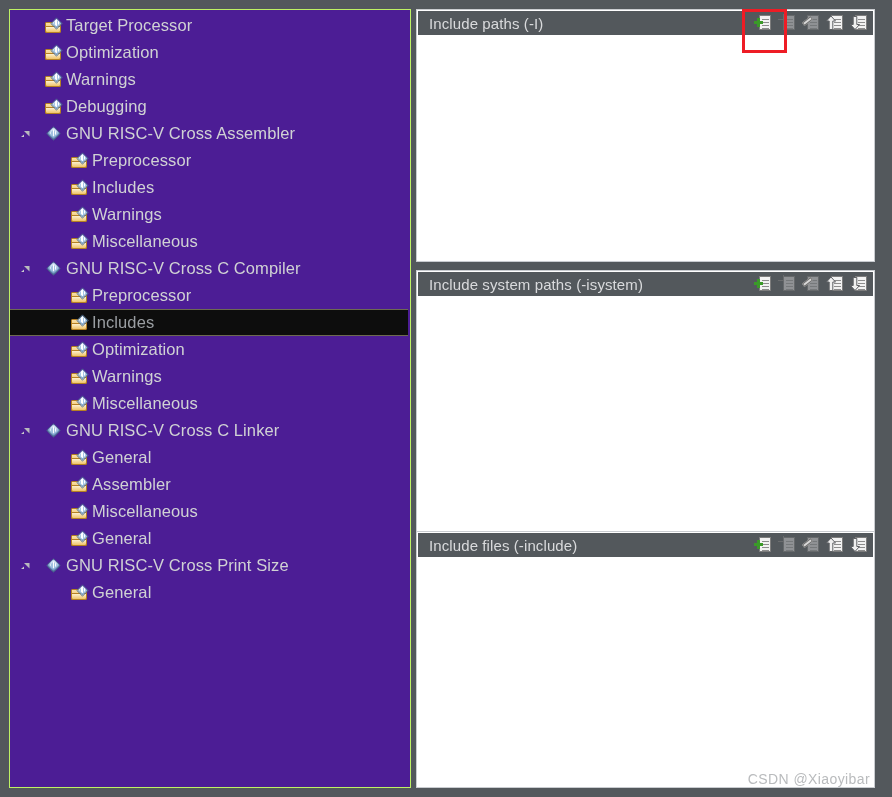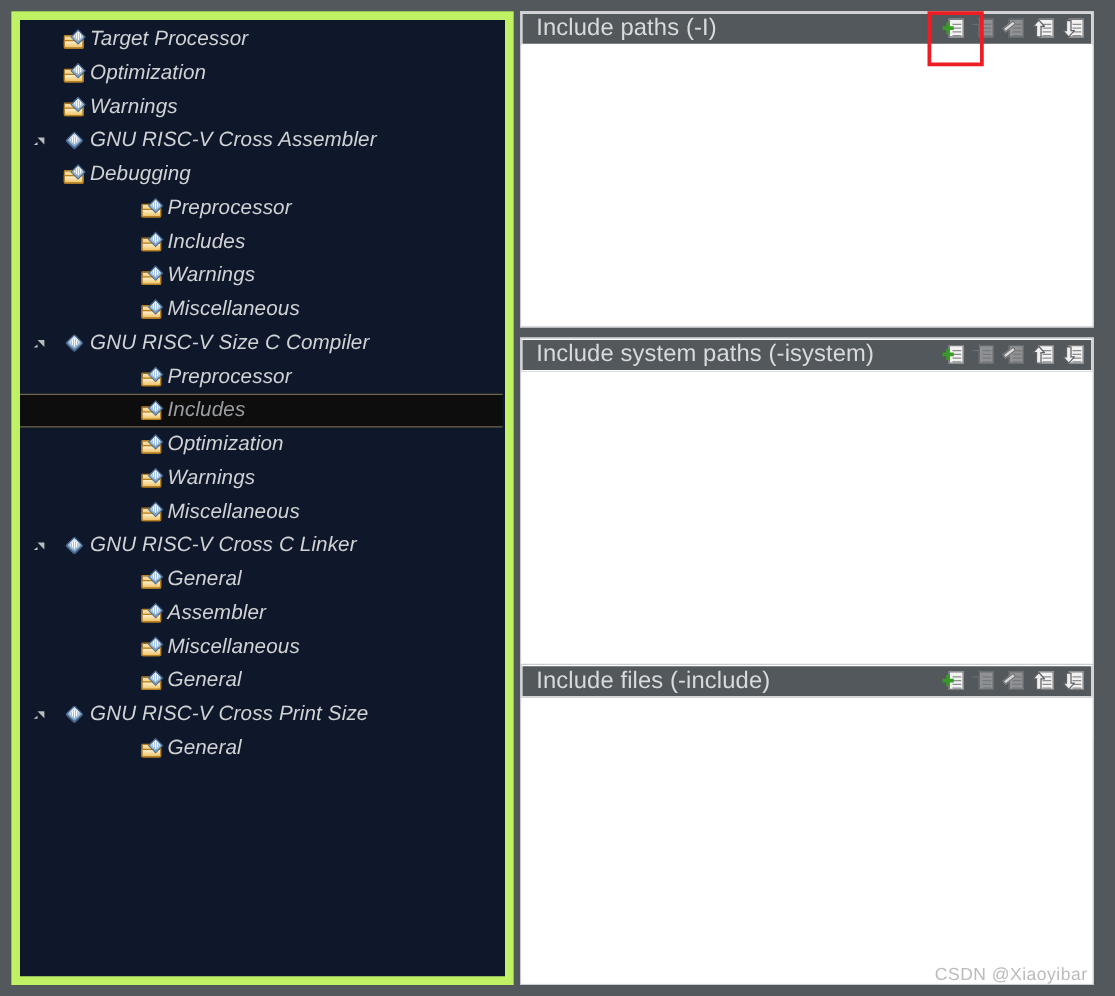--- a/index.html
+++ b/index.html
@@ -19,24 +19,23 @@
     background: #53585c;
   }
 
   
   #tree-panel {
     position: absolute;
     left: 9px;
     top: 9px;
     width: 402px;
     height: 779px;
-    background: #0f172a;
-    border: 7px solid #bef264;
+    background: #4c1d95;
+    border: 1px solid #bef264;
     overflow: hidden;
-    font-style: italic;
   }
 
   .tree-list { padding-top: 2px; }
 
   .tree-item {
     position: relative;
     height: 27px;
     line-height: 27px;
     display: flex;
     align-items: center;
@@ -60,21 +59,21 @@
     position: relative;
   }
 
   .tree-label {
     font-size: 16.5px;
     color: #d0d2d4;
     letter-spacing: 0.1px;
   }
 
   .tree-item.depth1 { padding-left: 35px; }
-  .tree-item.depth2 { padding-left: 97px; }
+  .tree-item.depth2 { padding-left: 61px; }
 
   .tree-item.selected {
     background: #0d0d0d;
     border-top: 1px solid #6e6a52;
     border-bottom: 1px solid #6e6a52;
     margin-left: 0px;
     margin-right: 2px;
     height: 27px;
   }
   .tree-item.selected .tree-label { color: #9a9ea2; }
@@ -161,21 +160,21 @@
     height: 26px;
     background: #53585c;
     border: 1px solid #ffffff;
     display: flex;
     align-items: center;
     padding-left: 11px;
     position: relative;
   }
 
   .panel-title {
-    font-size: 19px;
+    font-size: 15px;
     color: #d9dadc;
     letter-spacing: 0.1px;
     white-space: nowrap;
   }
 
   .panel-tools {
     position: absolute;
     right: 6px;
     top: 3px;
     display: flex;
@@ -302,41 +301,41 @@
           <span class="ic">
             <span class="folder">
               <span class="back"></span>
               <span class="front"></span>
               <span class="gem2"></span>
             </span>
           </span>
           <span class="tree-label">Warnings</span>
         </div>
         <div class="tree-item depth1">
+          <span class="ic">
+            <span class="folder">
+              <span class="back"></span>
+              <span class="front"></span>
+              <span class="gem2"></span>
+            </span>
+          </span>
+          <span class="tree-label">Debugging</span>
+        </div>
+        <div class="tree-item depth1">
           <span class="twisty">
             <svg width="11" height="11" viewBox="0 0 11 11">
               <path d="M1 8 L4 5.5 L4 8 Z" fill="#c8cacc"></path>
               <path d="M4 2 L9.5 2 L9.5 7.5 Z" fill="#b9bbbd"></path>
             </svg>
           </span>
           <span class="ic">
             <span class="gem"></span>
           </span>
           <span class="tree-label">GNU RISC-V Cross Assembler</span>
         </div>
-        <div class="tree-item depth1">
-          <span class="ic">
-            <span class="folder">
-              <span class="back"></span>
-              <span class="front"></span>
-              <span class="gem2"></span>
-            </span>
-          </span>
-          <span class="tree-label">Debugging</span>
-        </div>
         <div class="tree-item depth2">
           <span class="ic">
             <span class="folder">
               <span class="back"></span>
               <span class="front"></span>
               <span class="gem2"></span>
             </span>
           </span>
           <span class="tree-label">Preprocessor</span>
         </div>
@@ -373,21 +372,21 @@
         <div class="tree-item depth1">
           <span class="twisty">
             <svg width="11" height="11" viewBox="0 0 11 11">
               <path d="M1 8 L4 5.5 L4 8 Z" fill="#c8cacc"></path>
               <path d="M4 2 L9.5 2 L9.5 7.5 Z" fill="#b9bbbd"></path>
             </svg>
           </span>
           <span class="ic">
             <span class="gem"></span>
           </span>
-          <span class="tree-label">GNU RISC-V Size C Compiler</span>
+          <span class="tree-label">GNU RISC-V Cross C Compiler</span>
         </div>
         <div class="tree-item depth2">
           <span class="ic">
             <span class="folder">
               <span class="back"></span>
               <span class="front"></span>
               <span class="gem2"></span>
             </span>
           </span>
           <span class="tree-label">Preprocessor</span>

